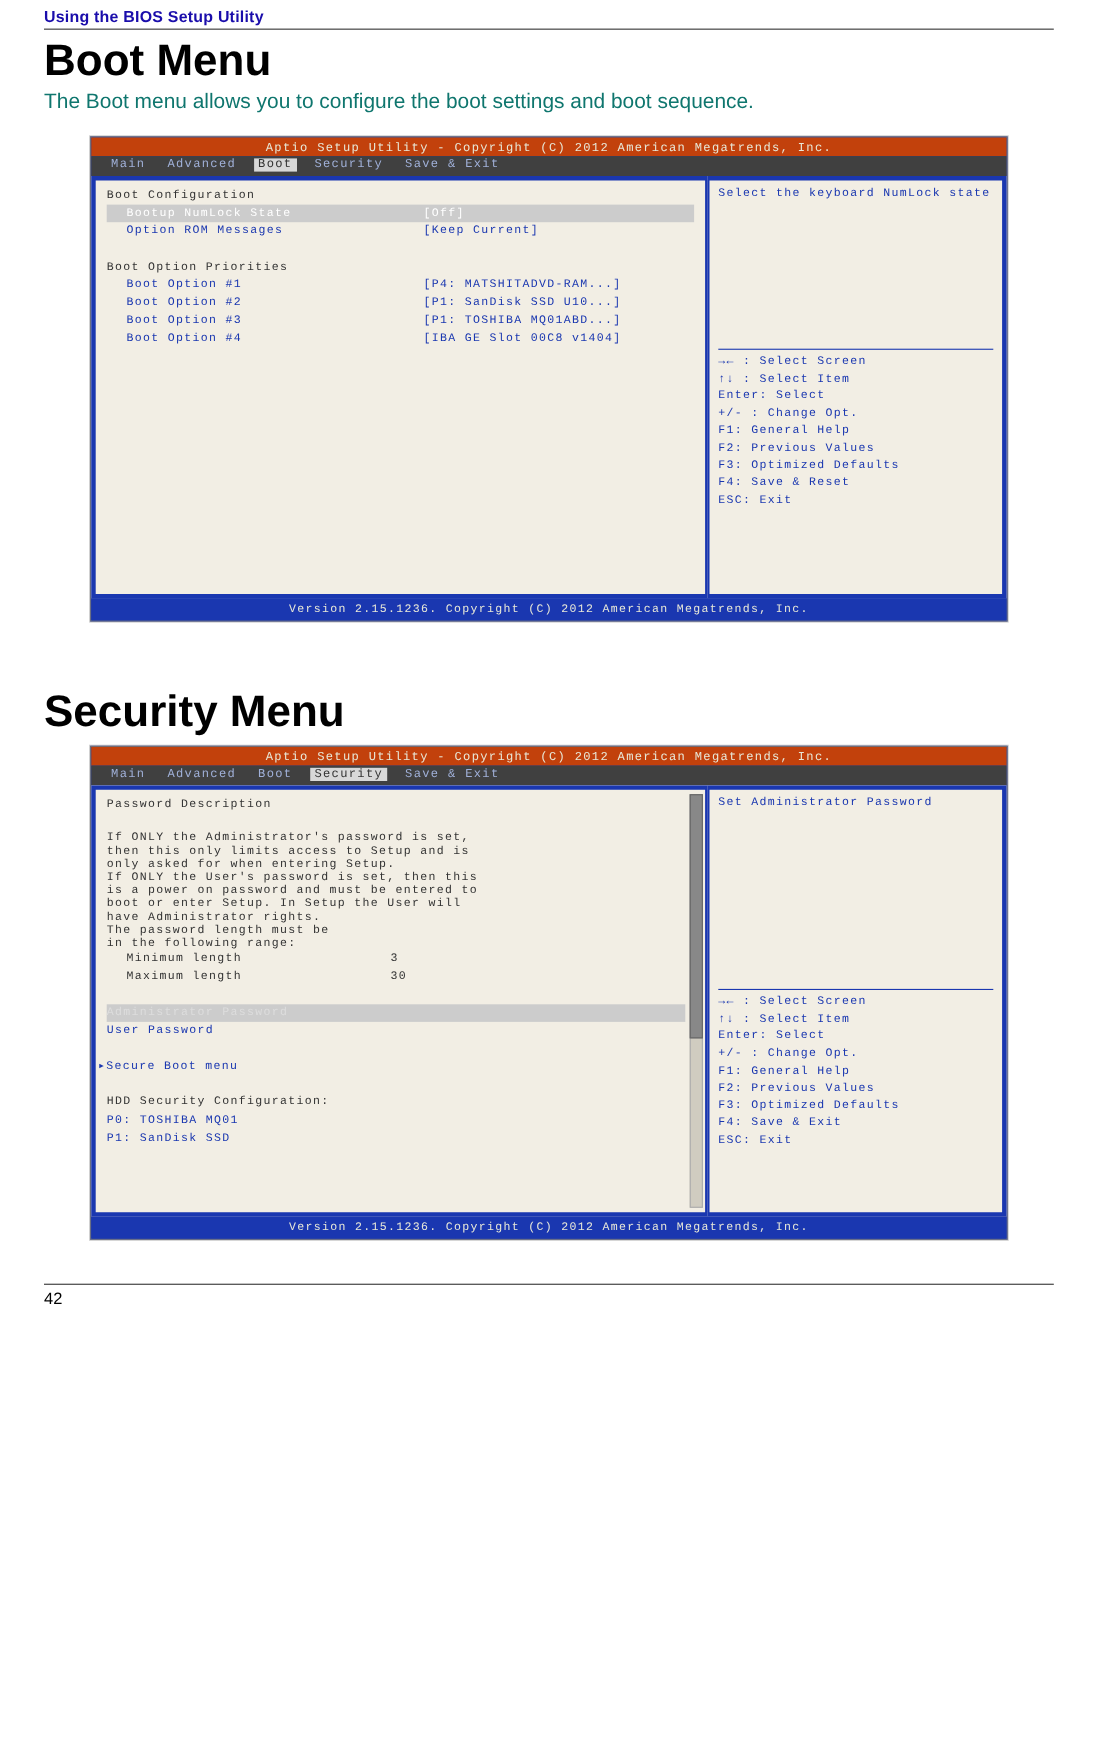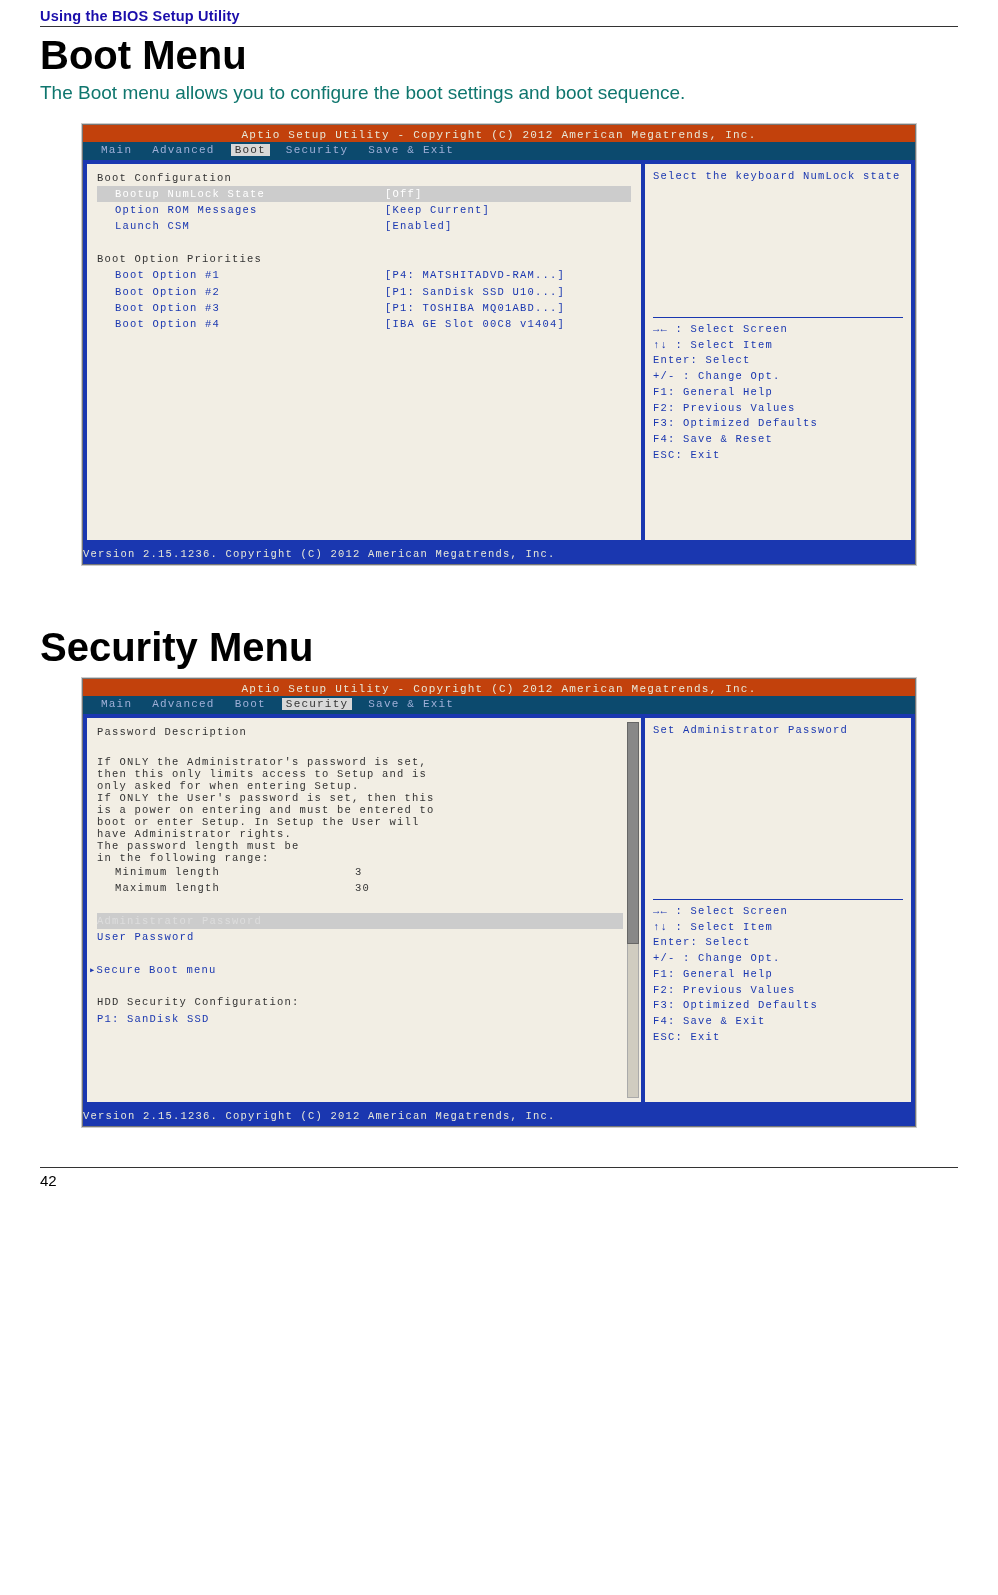--- a/index.html
+++ b/index.html
@@ -46,21 +46,21 @@
   .bios-titlebar {
     background: #c2410c;
     color: #e8e8d8;
     font-family: "Courier New", monospace;
     font-size: 11px;
     letter-spacing: 1.2px;
     text-align: center;
     padding: 4px 0 1px 0;
   }
   .bios-tabs {
-    background: #0c4a6e;
+    background: #404040;
     display: flex;
     gap: 12px;
     padding: 2px 14px 4px 14px;
     font-family: "Courier New", monospace;
     font-size: 11px;
     letter-spacing: 1.2px;
   }
   .tab {
     color: #b8c4e8;
     padding: 0 4px;
@@ -114,20 +114,21 @@
     border-top: 1px solid #1a37b0;
     margin: 6px 0 4px 0;
   }
   .help-block { margin-top: auto; line-height: 1.5; }
   .bios-footer {
     background: #1a37b0;
     color: #e8e8d8;
     font-family: "Courier New", monospace;
     font-size: 10.5px;
     letter-spacing: 1.2px;
+    text-align: center;
     padding: 4px 0;
   }
   .scroll-thumb {
     position: absolute;
     right: 2px; top: 4px;
     width: 10px; height: 40px;
     background: #888; border: 1px solid #666;
   }
   .scroll-track {
     position: absolute;
@@ -172,24 +173,20 @@
         <div class="bios-row bios-heading">
             <span>Boot Configuration</span>
           </div>
         <div class="bios-row bios-selected">
           <span class="bios-label">Bootup NumLock State</span>
             <span class="bios-val">[Off]</span>
         </div>
         <div class="bios-row bios-blue">
           <span class="bios-label">Option ROM Messages</span>
             <span class="bios-val">[Keep Current]</span>
-        </div>
-        <div class="bios-row bios-blue">
-          <span class="bios-label">Launch CSM</span>
-            <span class="bios-val">[Enabled]</span>
         </div>
         <div class="bios-row">&nbsp;</div>
         <div class="bios-row bios-heading">
             <span>Boot Option Priorities</span>
           </div>
         <div class="bios-row bios-blue">
           <span class="bios-label">Boot Option #1</span>
             <span class="bios-val">[P4: MATSHITADVD-RAM...]</span>
         </div>
         <div class="bios-row bios-blue">
@@ -242,21 +239,21 @@
           <div class="scroll-track"></div>
           <div class="scroll-thumb" style="height:220px"></div>
           <div class="bios-row bios-heading">
               <span>Password Description</span>
             </div>
           <div class="bios-row">&nbsp;</div>
           <div class="bios-heading">If ONLY the Administrator's password is set,</div>
           <div class="bios-heading">then this only limits access to Setup and is</div>
           <div class="bios-heading">only asked for when entering Setup.</div>
           <div class="bios-heading">If ONLY the User's password is set, then this</div>
-          <div class="bios-heading">is a power on entering and must be entered to</div>
+          <div class="bios-heading">is a power on password and must be entered to</div>
           <div class="bios-heading">boot or enter Setup. In Setup the User will</div>
           <div class="bios-heading">have Administrator rights.</div>
           <div class="bios-heading">The password length must be</div>
           <div class="bios-heading">in the following range:</div>
           <div class="bios-row bios-heading">
             <span class="bios-label" style="width:240px">Minimum length</span>
               <span class="bios-val">3</span>
           </div>
           <div class="bios-row bios-heading">
             <span class="bios-label" style="width:240px">Maximum length</span>
@@ -270,20 +267,23 @@
               <span>User Password</span>
             </div>
           <div class="bios-row">&nbsp;</div>
           <div class="bios-row bios-blue">
               <span class="arrow-marker">▸</span>
               <span>Secure Boot menu</span>
             </div>
           <div class="bios-row">&nbsp;</div>
           <div class="bios-row bios-heading">
               <span>HDD Security Configuration:</span>
+            </div>
+          <div class="bios-row bios-blue">
+              <span>P0: TOSHIBA MQ01</span>
             </div>
           <div class="bios-row bios-blue">
               <span>P1: SanDisk SSD</span>
             </div>
         </div>
         <div class="bios-right">
           <div>Set Administrator Password</div>
           <div class="help-block">
             <div class="help-divider"></div>
             <div>→← : Select Screen</div>

